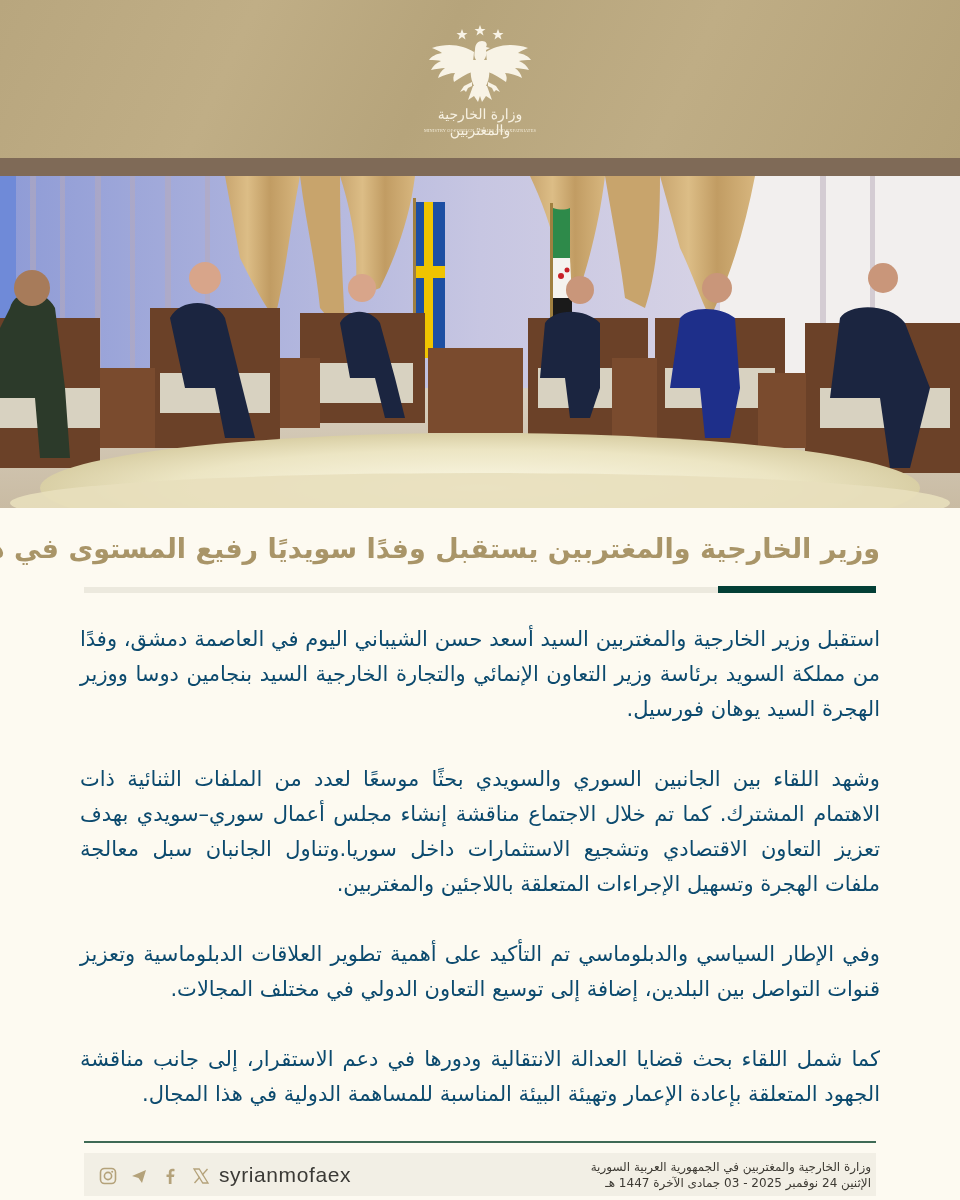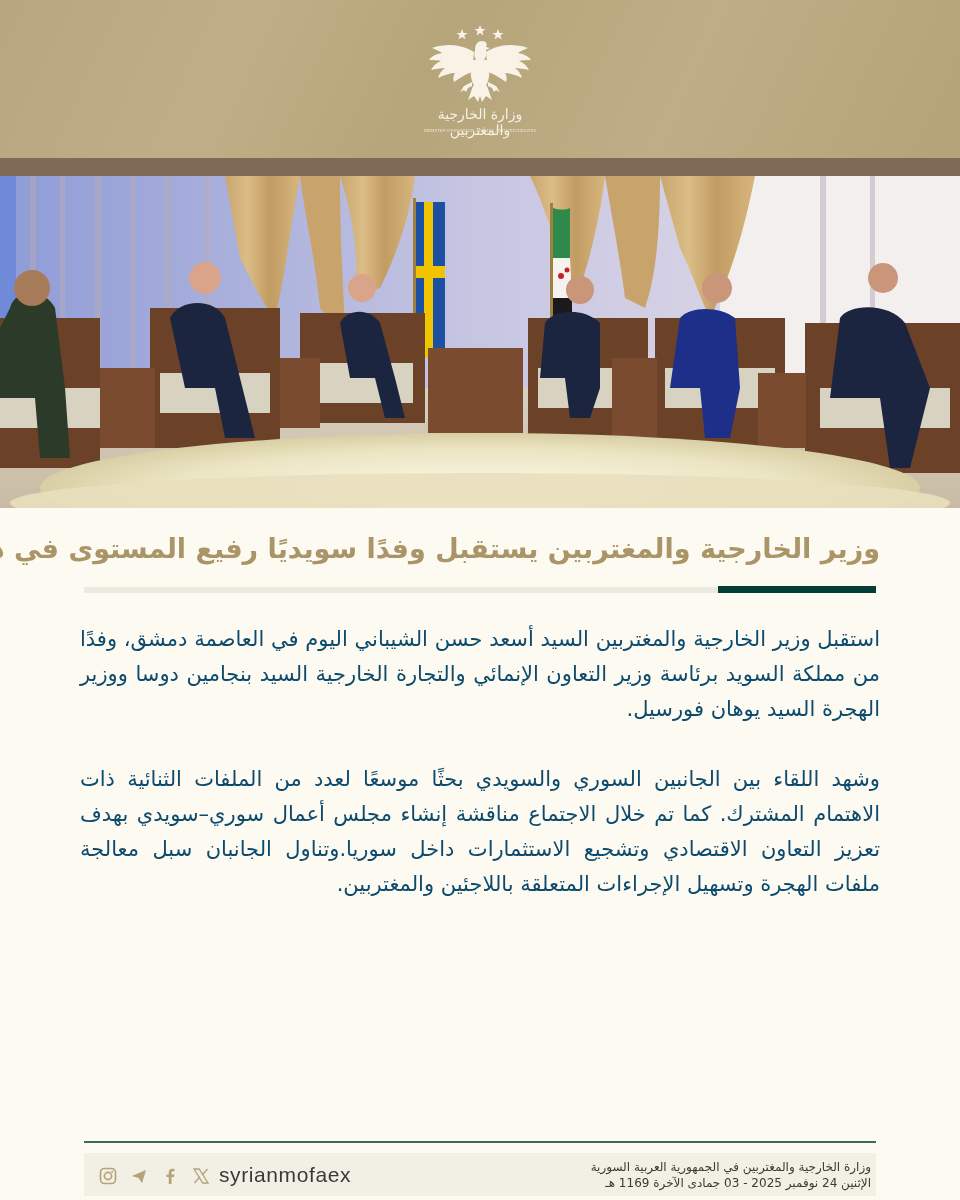--- a/index.html
+++ b/index.html
@@ -198,20 +198,22 @@
   </svg>
 </div>
 
 <div class="headline">وزير الخارجية والمغتربين يستقبل وفدًا سويديًا رفيع المستوى في دمشق</div>
 <div class="divider-light"></div>
 <div class="divider-dark"></div>
 
 <div class="body-text">
   <p>استقبل وزير الخارجية والمغتربين السيد أسعد حسن الشيباني اليوم في العاصمة دمشق، وفدًا من مملكة السويد برئاسة وزير التعاون الإنمائي والتجارة الخارجية السيد بنجامين دوسا ووزير الهجرة السيد يوهان فورسيل.</p>
   <p>وشهد اللقاء بين الجانبين السوري والسويدي بحثًا موسعًا لعدد من الملفات الثنائية ذات الاهتمام المشترك. كما تم خلال الاجتماع مناقشة إنشاء مجلس أعمال سوري–سويدي بهدف تعزيز التعاون الاقتصادي وتشجيع الاستثمارات داخل سوريا.وتناول الجانبان سبل معالجة ملفات الهجرة وتسهيل الإجراءات المتعلقة باللاجئين والمغتربين.</p>
+  <p>وفي الإطار السياسي والدبلوماسي تم التأكيد على أهمية تطوير العلاقات الدبلوماسية وتعزيز قنوات التواصل بين البلدين، إضافة إلى توسيع التعاون الدولي في مختلف المجالات.</p>
+  <p>كما شمل اللقاء بحث قضايا العدالة الانتقالية ودورها في دعم الاستقرار، إلى جانب مناقشة الجهود المتعلقة بإعادة الإعمار وتهيئة البيئة المناسبة للمساهمة الدولية في هذا المجال.</p>
 </div>
 
 <div class="footer-rule"></div>
 <div class="footer-band"></div>
 
 <div class="socials">
   <a class="ic">
     <svg width="18" height="18" viewBox="0 0 18 18">
         <rect x="1.5" y="1.5" width="15" height="15" rx="4" fill="none" stroke="#b4a27a" stroke-width="1.6"></rect>
         <circle cx="9" cy="9" r="3.6" fill="none" stroke="#b4a27a" stroke-width="1.6"></circle>
@@ -233,14 +235,14 @@
         <path d="M2,2 L7.2,2 L16,16 L10.8,16 Z" fill="none" stroke="#b4a27a" stroke-width="1.3"></path>
         <path d="M15.5,2 L10.2,8" stroke="#b4a27a" stroke-width="1.3"></path>
         <path d="M2.5,16 L7.8,10" stroke="#b4a27a" stroke-width="1.3"></path>
       </svg>
   </a>
 </div>
 <a class="handle">syrianmofaex</a>
 
 <div class="footer-info">
   <div>وزارة الخارجية والمغتربين في الجمهورية العربية السورية</div>
-  <div>الإثنين 24 نوفمبر 2025 - 03 جمادى الآخرة 1169 هـ</div>
+  <div>الإثنين 24 نوفمبر 2025 - 03 جمادى الآخرة 1447 هـ</div>
 </div>
 
 </body></html>

